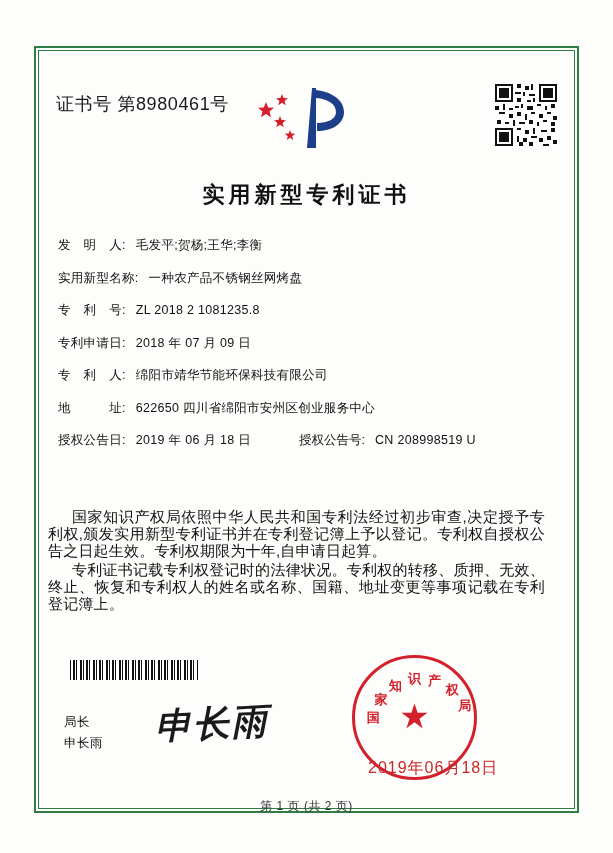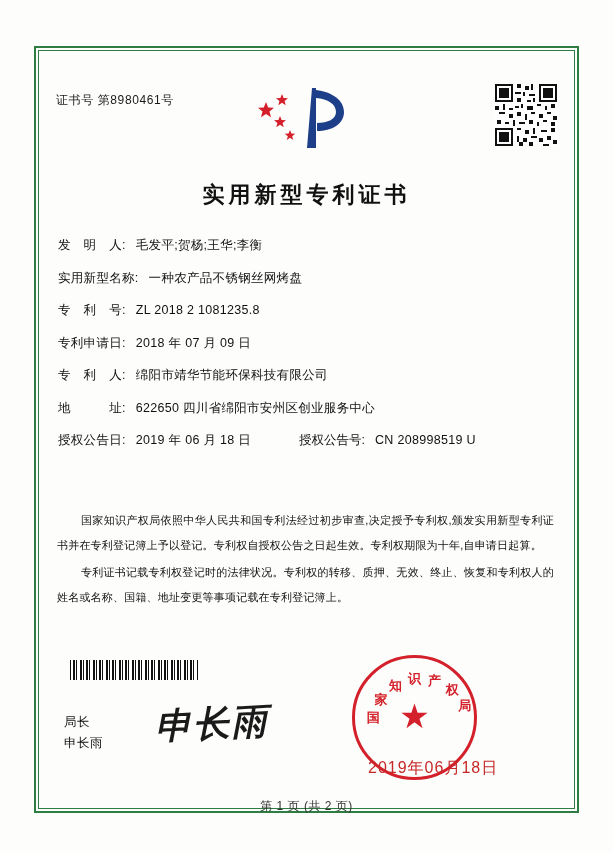--- a/index.html
+++ b/index.html
@@ -39,21 +39,21 @@
     height: 759px;
     border: 1px solid #2e7d43;
     box-sizing: border-box;
   }
 
   
   .cert-no {
     position: absolute;
     left: 56px;
     top: 92px;
-    font-size: 12px;
+    font-size: 18px;
     letter-spacing: 0.6px;
     color: #1a1a1a;
     white-space: nowrap;
   }
   .logo {
     position: absolute;
     left: 250px;
     top: 82px;
     width: 110px;
     height: 72px;
@@ -104,25 +104,25 @@
     letter-spacing: 0.3px;
   }
   .pub-second {
     margin-left: 48px;
     white-space: nowrap;
   }
 
   
   .paras {
     position: absolute;
-    left: 57px;
+    left: 48px;
     top: 508px;
     width: 497px;
-    font-size: 11px;
-    line-height: 25px;
+    font-size: 15px;
+    line-height: 17px;
     color: #111;
     letter-spacing: 0.2px;
   }
   .paras p {
     margin: 0 0 2px 0;
     text-indent: 24px;
     text-align: justify;
   }
 
   

